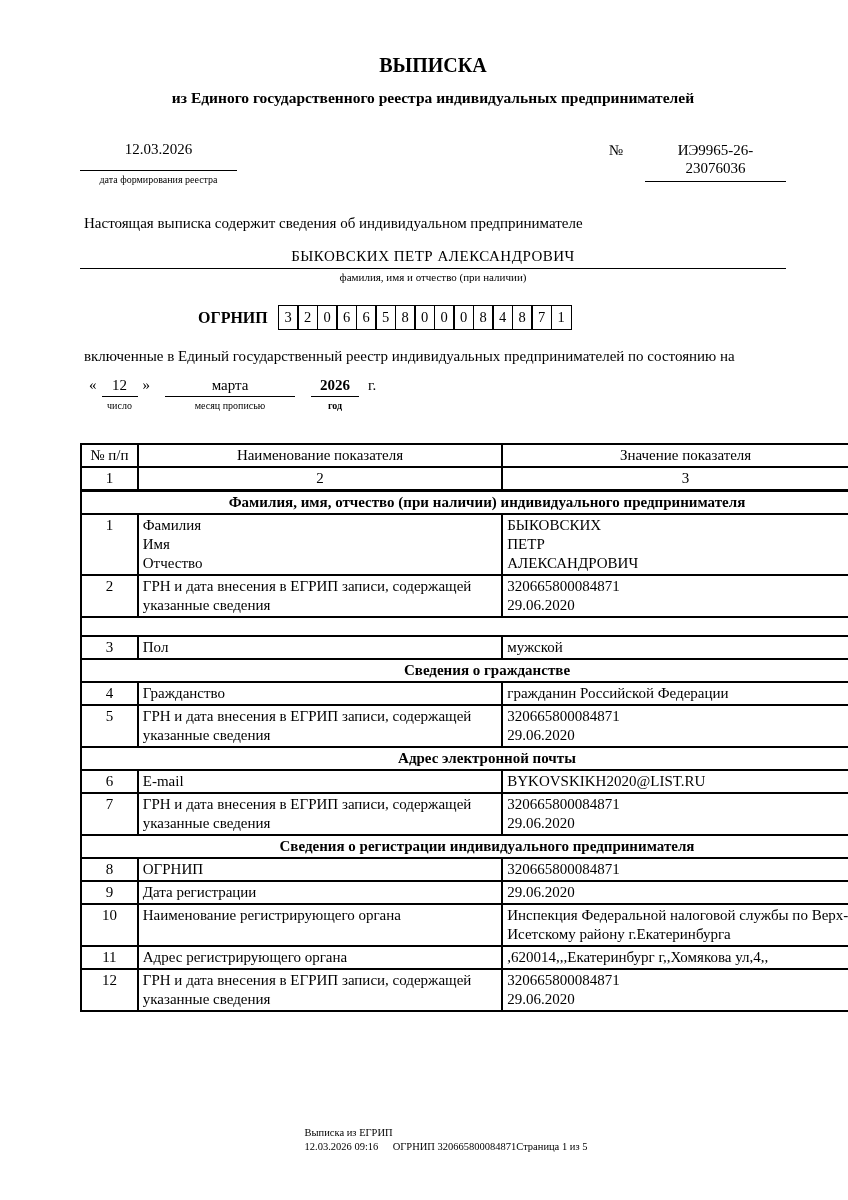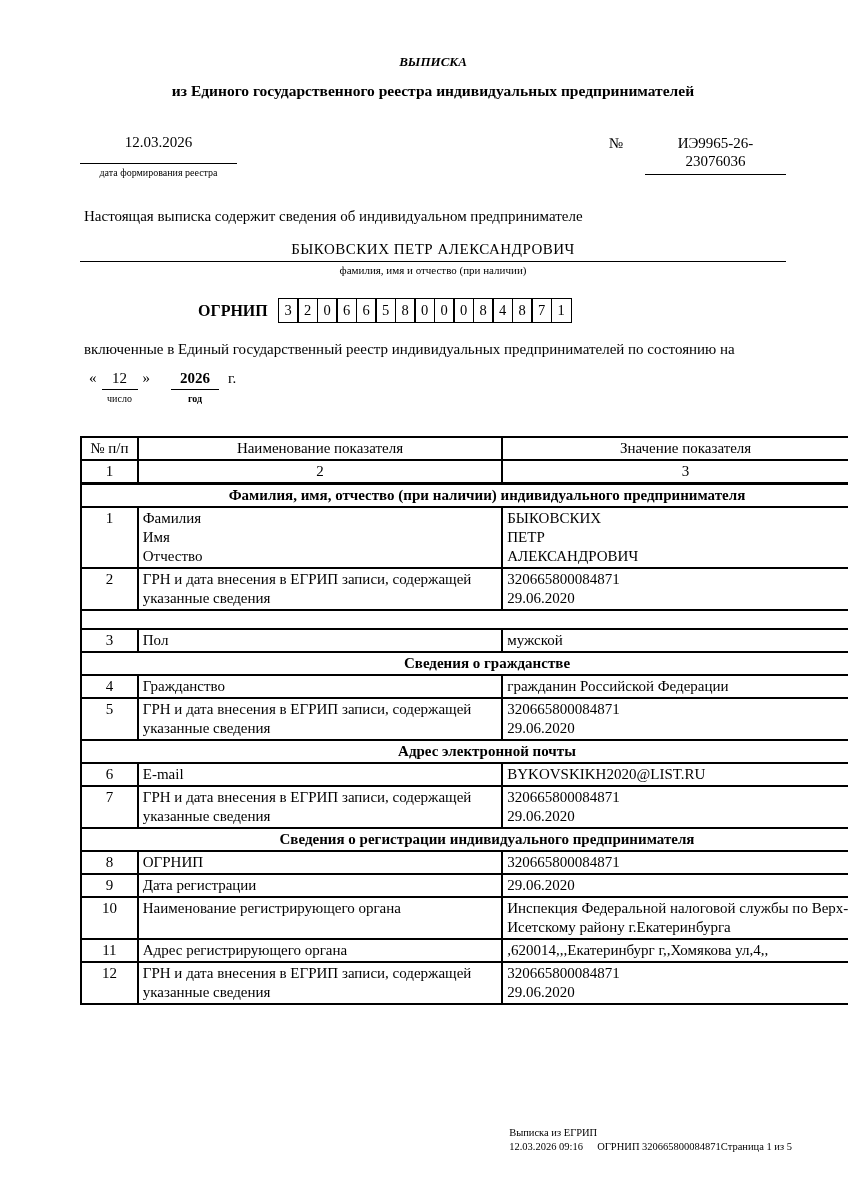--- a/index.html
+++ b/index.html
@@ -4,21 +4,21 @@
 <style>
   html,body { margin:0; padding:0; }
   body {
     width:848px; height:1200px;
     background:#ffffff; color:#000000;
     font-family:"Liberation Serif","DejaVu Serif",serif;
     position:relative; overflow:hidden;
   }
   .page { position:absolute; left:80px; top:0; width:706px; }
 
-  .doc-title { margin-top:54px; text-align:center; font-weight:bold; font-size:13px;font-style:italic; }
+  .doc-title { margin-top:54px; text-align:center; font-weight:bold; font-size:20px; }
   .doc-subtitle { margin-top:12px; text-align:center; font-weight:bold; font-size:15.5px; }
 
   .info-row { margin-top:34px; display:flex; justify-content:space-between; align-items:flex-start;gap:40px; }
   .form-date { width:157px; text-align:center; font-size:15px; }
   .form-date .val { padding-bottom:12px; border-bottom:1.5px solid #000; }
   .small-cap { font-size:10px; margin-top:3px; text-align:center; }
 
   .number-wrap { display:flex; align-items:flex-start; }
   .number-label { font-size:15px; margin-right:22px; margin-top:1px; }
   .number-field { width:141px; text-align:center; font-size:15px; line-height:18px; border-bottom:1.5px solid #000; padding-bottom:4px; }
@@ -53,21 +53,21 @@
   .col2 { width:321px; }
   .col3 { width:323px; }
   tr.thead th { font-weight:normal; text-align:center; }
   tr.nums td { text-align:center; border-bottom:3px solid #000; }
   tr.section td { font-weight:bold; text-align:center;padding-left:28px; }
   tr.section td .narrow { max-width:620px; margin:0 auto; }
   tr.empty td { height:17px; padding:0; }
   td.num { text-align:center; }
 
   .footer { position:absolute; left:100px; right:56px; top:1126px;
-            display:flex; justify-content:flex-end; align-items:flex-end;
+            display:flex; justify-content:center; align-items:flex-end;
             font-size:10.5px; line-height:13.5px; }
   .footer .left { text-align:left; }
   .footer .center { text-align:center; }
   .footer .right { text-align:right; }
 </style>
 </head>
 <body>
 
 <div class="page">
 
@@ -118,20 +118,24 @@
 
   <div class="included">включенные в Единый государственный реестр индивидуальных предпринимателей по состоянию на</div>
 
   <div class="date-fields">
     <span class="quote">«</span>
     <span class="df day">
       <div class="v">12</div>
       <div class="small-cap">число</div>
     </span>
     <span class="quote">»</span>
+    <span class="df month">
+      <div class="v">марта</div>
+      <div class="small-cap">месяц прописью</div>
+    </span>
     <span class="df year">
       <div class="v">2026</div>
       <div class="small-cap">год</div>
     </span>
     <span class="year-suffix">г.</span>
   </div>
 
   <table class="main">
     <colgroup>
         <col class="col1">

